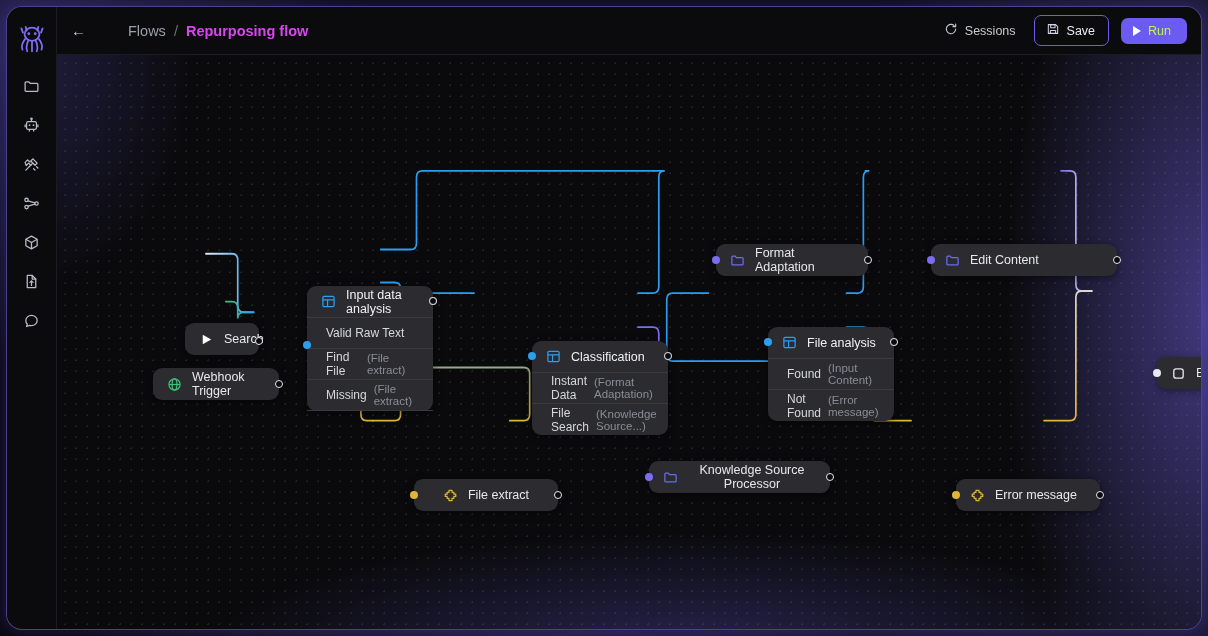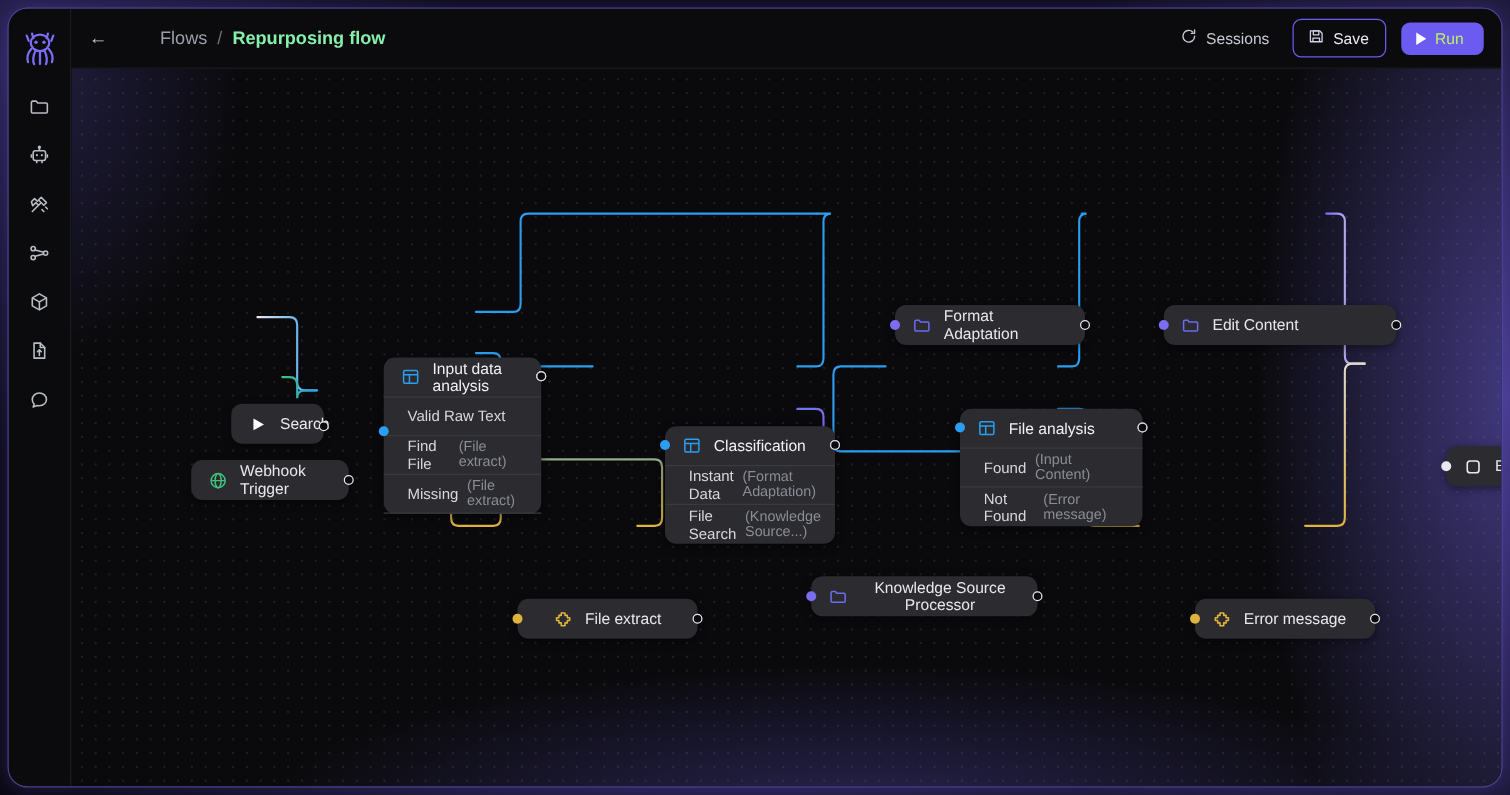--- a/index.html
+++ b/index.html
@@ -52,21 +52,21 @@
     height: 48px; flex: 0 0 48px;
     display: flex; align-items: center;
     padding: 0 14px 0 14px;
     border-bottom: 1px solid #1b1b21;
     background: #0b0b0d;
     position: relative; z-index: 5;
   }
   .back-arrow { color: #c9ccd4; font-size: 15px; margin-right: 10px; cursor: pointer; line-height:1; }
   .crumb-flows { color: #9b9faa; font-size: 14.5px; cursor: pointer; margin-left: 32px; }
   .crumb-sep { color: #6c7079; font-size: 14.5px; margin: 0 8px; }
-  .crumb-title { color: #86efac; font-size: 14.5px; font-weight: 600; }
+  .crumb-title { color: #d946ef; font-size: 14.5px; font-weight: 600; }
   .top-right { margin-left: auto; display: flex; align-items: center; gap: 12px; }
 
   .sessions-btn {
     display: flex; align-items: center; gap: 7px;
     color: #c6c9d2; font-size: 12.5px; cursor: pointer;
     padding: 5px 6px; border-radius: 6px; justify-content: space-between;
   }
   .sessions-btn svg { width: 14px; height: 14px; }
 
   .save-btn {
@@ -422,21 +422,21 @@
           <span class="port out p-cyan" style="right:-4px; top:11px;"></span>
           <span class="port in p-cyan" style="left:-4px; top:11px;"></span>
         </div>
         <div class="row">
           <span>File Search</span>
           <span class="sub">(Knowledge Source...)</span>
           <span class="port out p-cyan" style="right:-4px; top:11px;"></span>
         </div>
       </div>
 
-      <div class="node" style="left:711px; top:272px; width:146px;">
+      <div class="node" style="left:711px; top:272px; width:126px;">
         <div class="hdr">
           <span class="nico">
             <svg viewBox="0 0 16 16" fill="none" stroke="#2b9ef0" stroke-width="1.3">
               <rect x="2" y="2.5" width="12" height="11" rx="1.4"></rect>
                   <path d="M2 6.2h12M7 6.2V13.5"></path>
             </svg>
           </span>
           <span>File analysis</span>
         </div>
         <div class="row">

